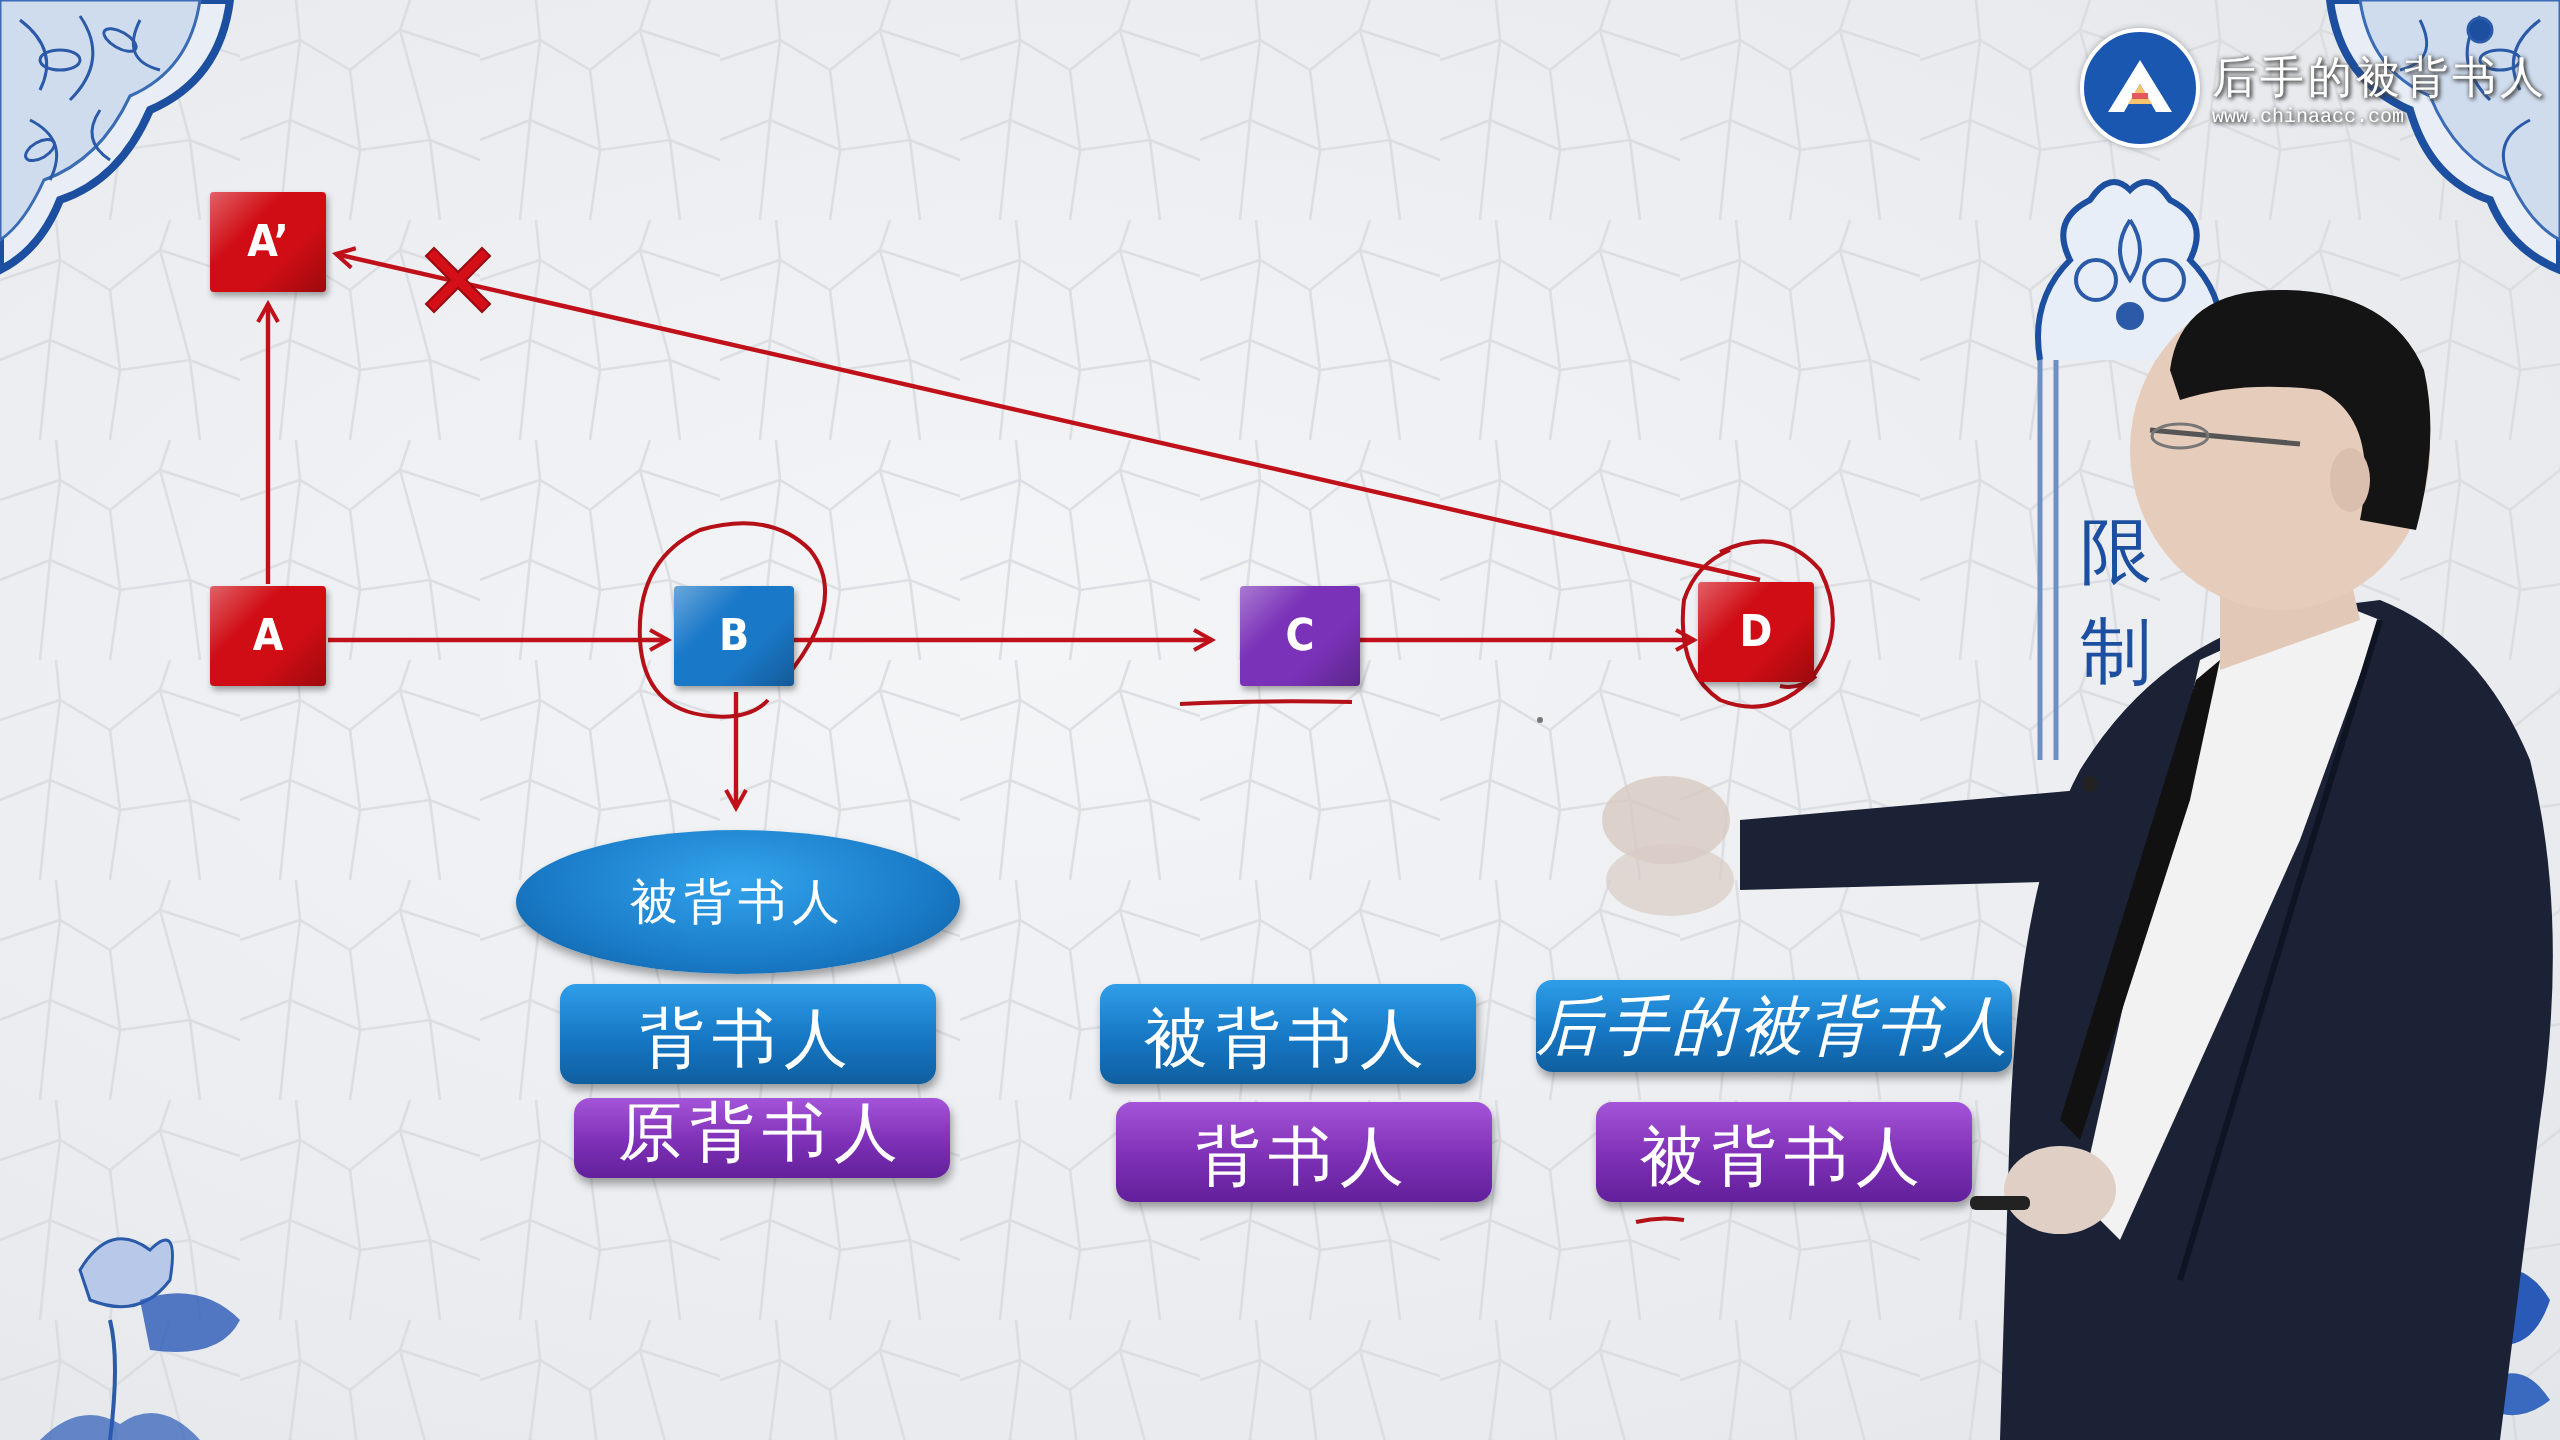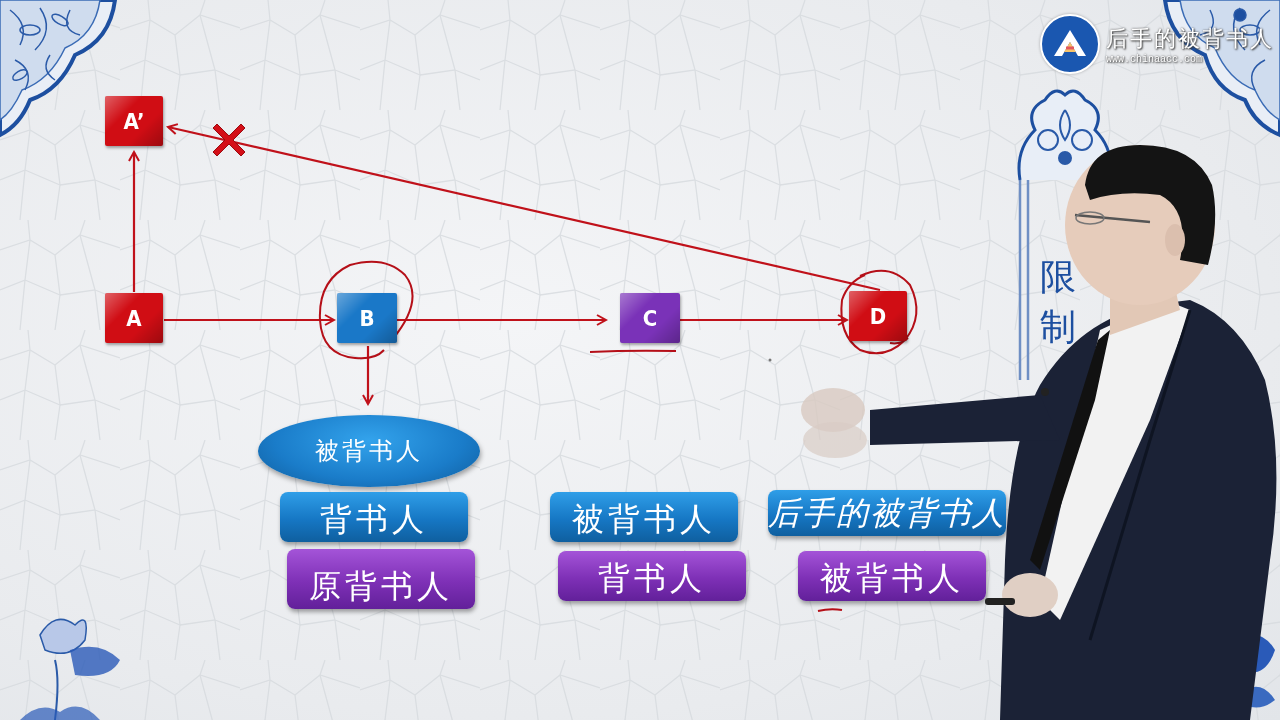--- a/index.html
+++ b/index.html
@@ -169,21 +169,21 @@
     <span>D</span>
   </div>
 
   <div class="oval" style="left:258px; top:415px; width:222px; height:72px;">
     <span>被背书人</span>
   </div>
 
   <div class="pill blue" style="left:280px; top:492px; width:188px; height:50px;">
     <span>背书人</span>
   </div>
-  <div class="pill purple" style="left:287px; top:549px; width:188px; height:60px;">
+  <div class="pill purple" style="left:287px; top:549px; width:188px; height:40px;">
     <span>原背书人</span>
   </div>
 
   <div class="pill blue" style="left:550px; top:492px; width:188px; height:50px;">
     <span>被背书人</span>
   </div>
   <div class="pill purple" style="left:558px; top:551px; width:188px; height:50px;">
     <span>背书人</span>
   </div>
 

